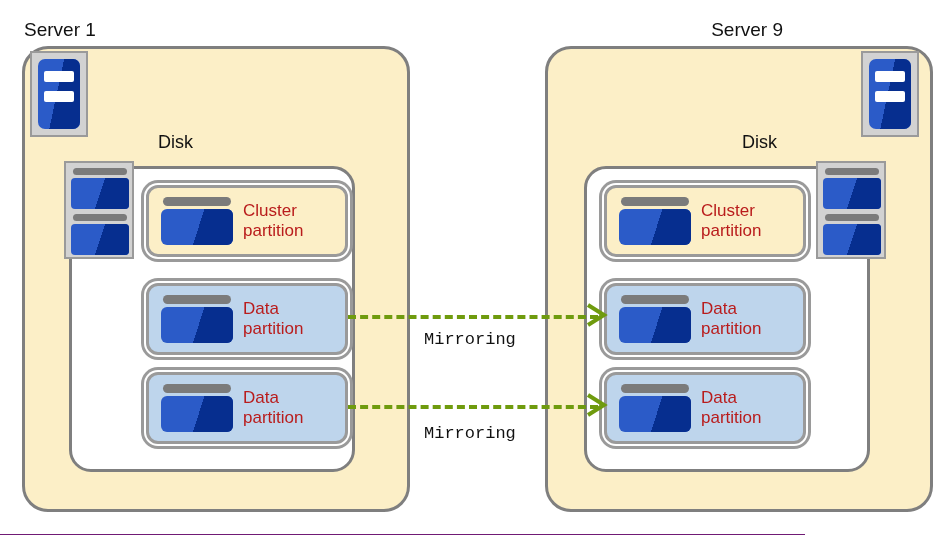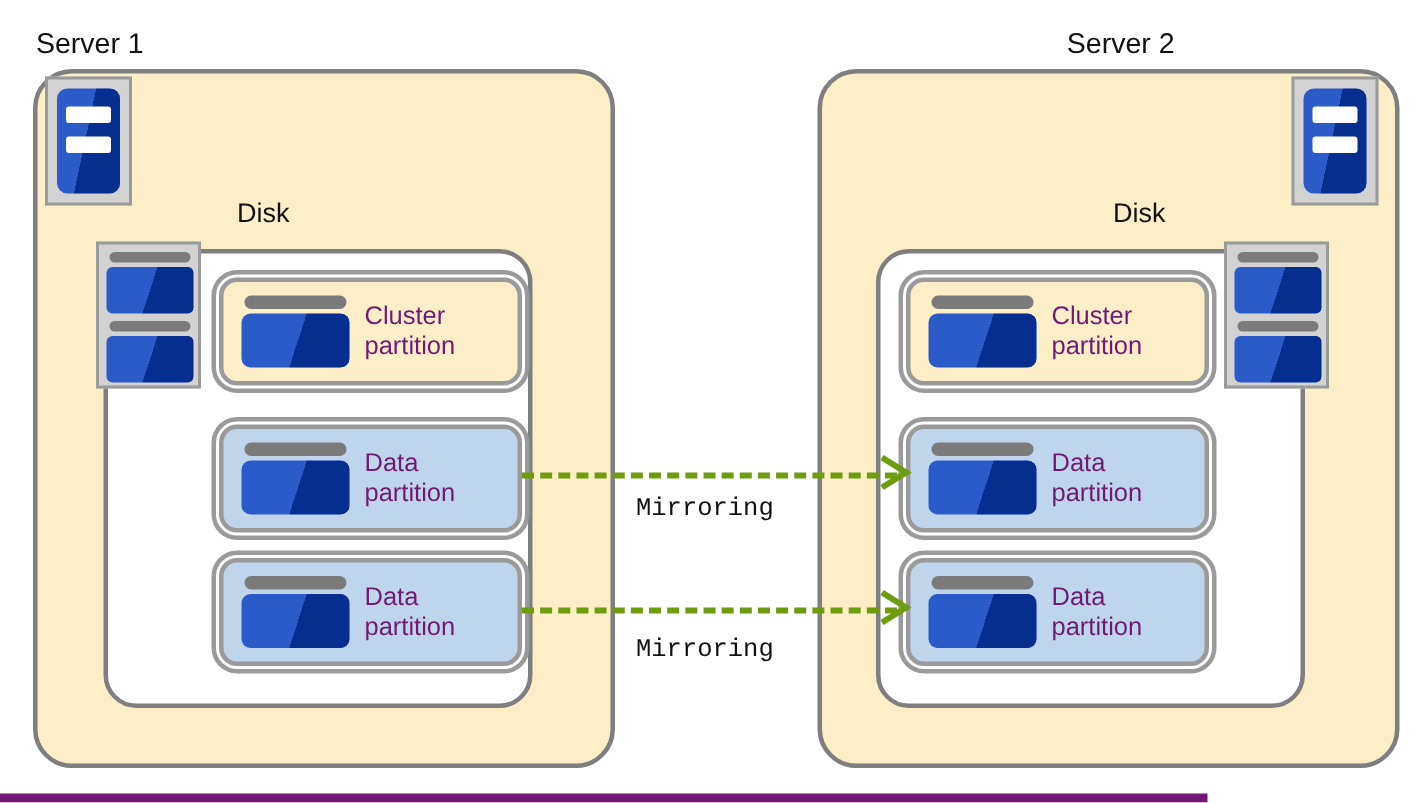--- a/index.html
+++ b/index.html
@@ -1,20 +1,20 @@
 <!DOCTYPE html>
 <html><head>
 <meta charset="utf-8">
 <style>
   html,body{margin:0;padding:0;background:#ffffff;}
   body{width:948px;height:535px;position:relative;overflow:hidden;
        font-family:"Liberation Sans","DejaVu Sans",sans-serif;color:#1a1a1a;}
 
   #stage{position:absolute;left:0;top:0;width:805px;height:535px;
-         background:#ffffff;border-bottom:6px solid #701a75;box-sizing:border-box;}
+         background:#ffffff;border-bottom:1px solid #701a75;box-sizing:border-box;}
 
   
   .server-box{position:absolute;top:46px;height:466px;
               background:#fcefc7;border:3px solid #7f7f7f;border-radius:26px;
               box-sizing:border-box;}
   #server1-box{left:22px;width:388px;}
   #server2-box{left:545px;width:388px;}
 
   .server-label{position:absolute;top:19px;font-size:19px;line-height:22px;
                 color:#111;white-space:nowrap;}
@@ -40,21 +40,21 @@
   .part-cluster{background:#fcefc7;}
   .part-data{background:#bed5ec;}
 
   #s1-p1{left:146px;top:185px;}
   #s1-p2{left:146px;top:283px;}
   #s1-p3{left:146px;top:372px;}
   #s2-p1{left:604px;top:185px;}
   #s2-p2{left:604px;top:283px;}
   #s2-p3{left:604px;top:372px;}
 
-  .part-label{font-size:17px;line-height:20px;color:#701a75;margin-left:10px;}
+  .part-label{font-size:17px;line-height:20px;color:#b91c1c;margin-left:10px;}
 
   
   .part-icon{position:relative;width:72px;height:48px;margin-left:12px;
              flex:0 0 auto;}
   .part-icon .cap{position:absolute;left:2px;top:0;width:68px;height:9px;
                   background:#7b7b7b;border-radius:5px;}
   .part-icon .body{position:absolute;left:0;top:12px;width:72px;height:36px;
                    border-radius:6px;overflow:hidden;background:#2b5bc8;}
   .part-icon .body::after{content:"";position:absolute;right:0;top:0;
                    width:100%;height:100%;
@@ -166,21 +166,21 @@
     <div class="unit">
         <div class="cap"></div>
         <div class="body"></div>
       </div>
     <div class="unit">
         <div class="cap"></div>
         <div class="body"></div>
       </div>
   </div>
 
-  <div class="server-label" id="server2-label">Server 2</div>
+  <div class="server-label" id="server2-label">Server 9</div>
 
   <div class="server-box" id="server2-box">
 
     <div class="disk-box" id="disk2-box" style="left:36px;top:117px;"></div>
   </div>
 
   <div class="disk-label" id="disk2-label">Disk</div>
 
   <div class="part-box part-cluster" id="s2-p1">
     <div class="part-icon">

